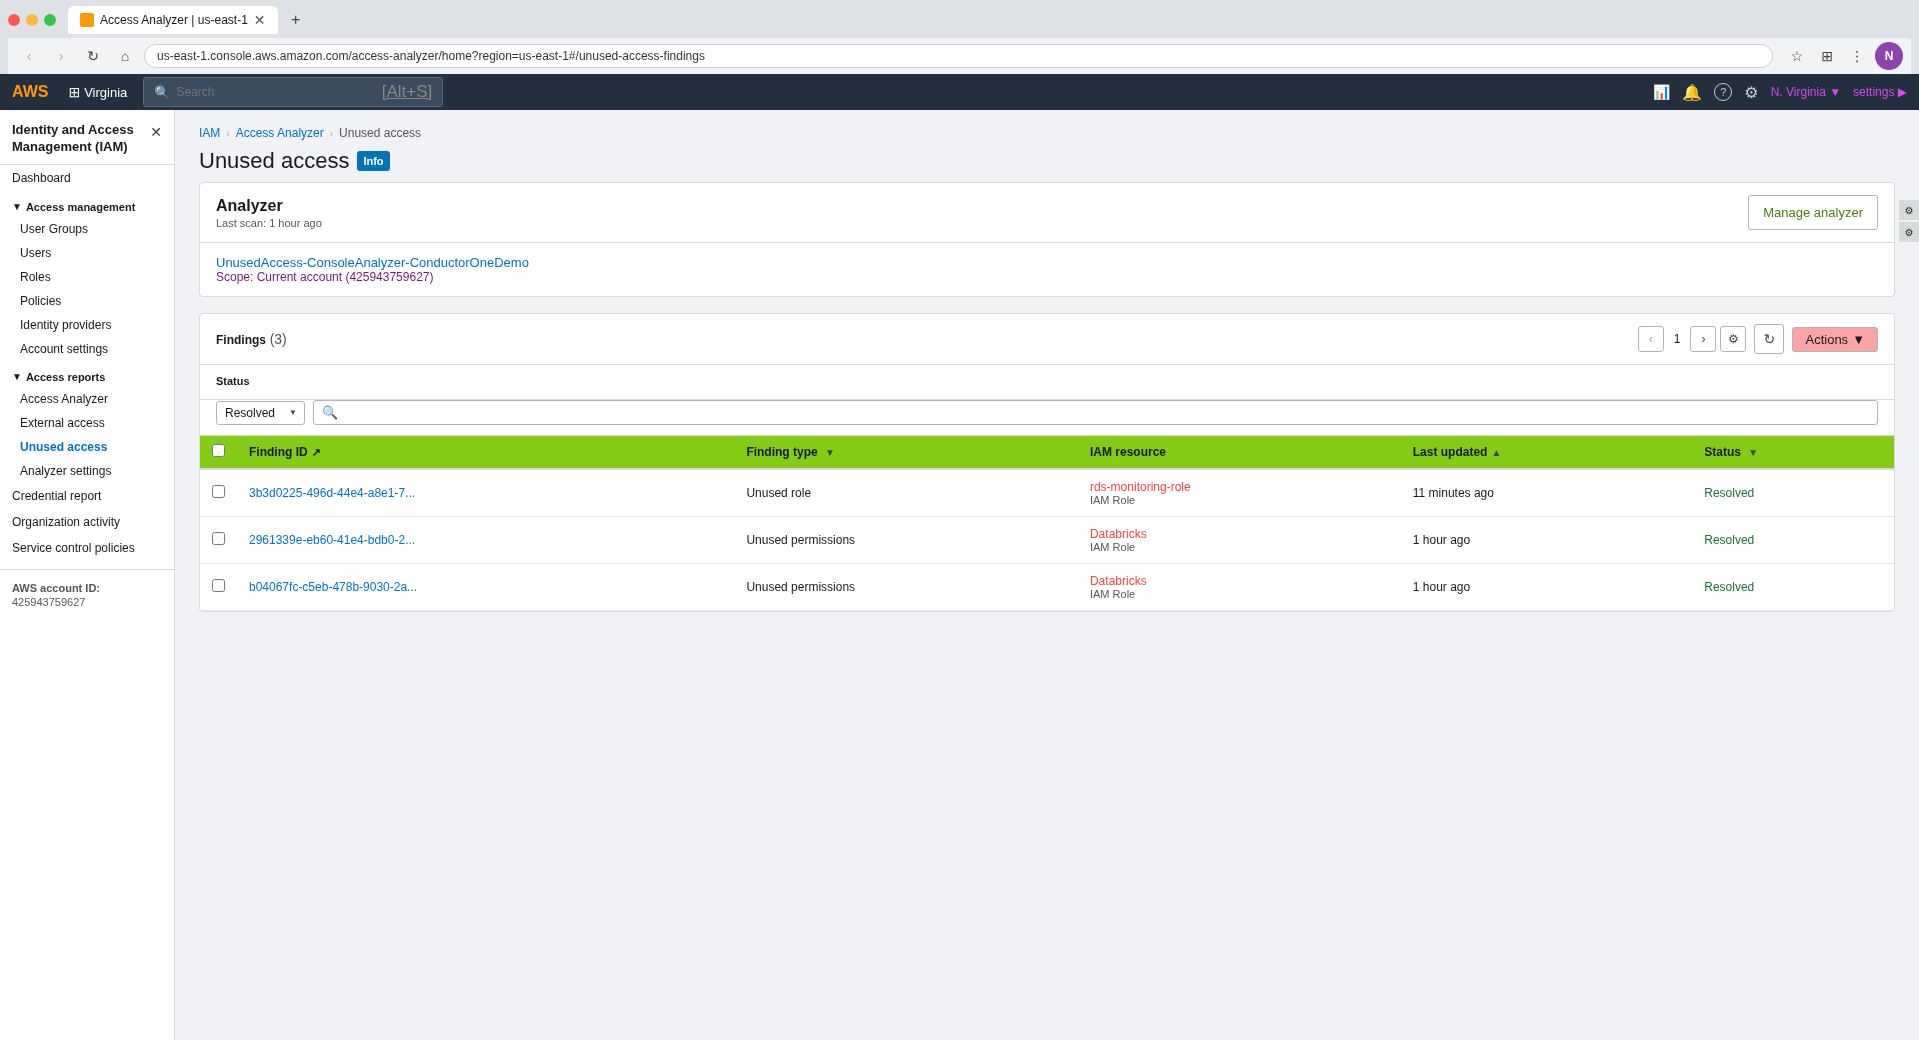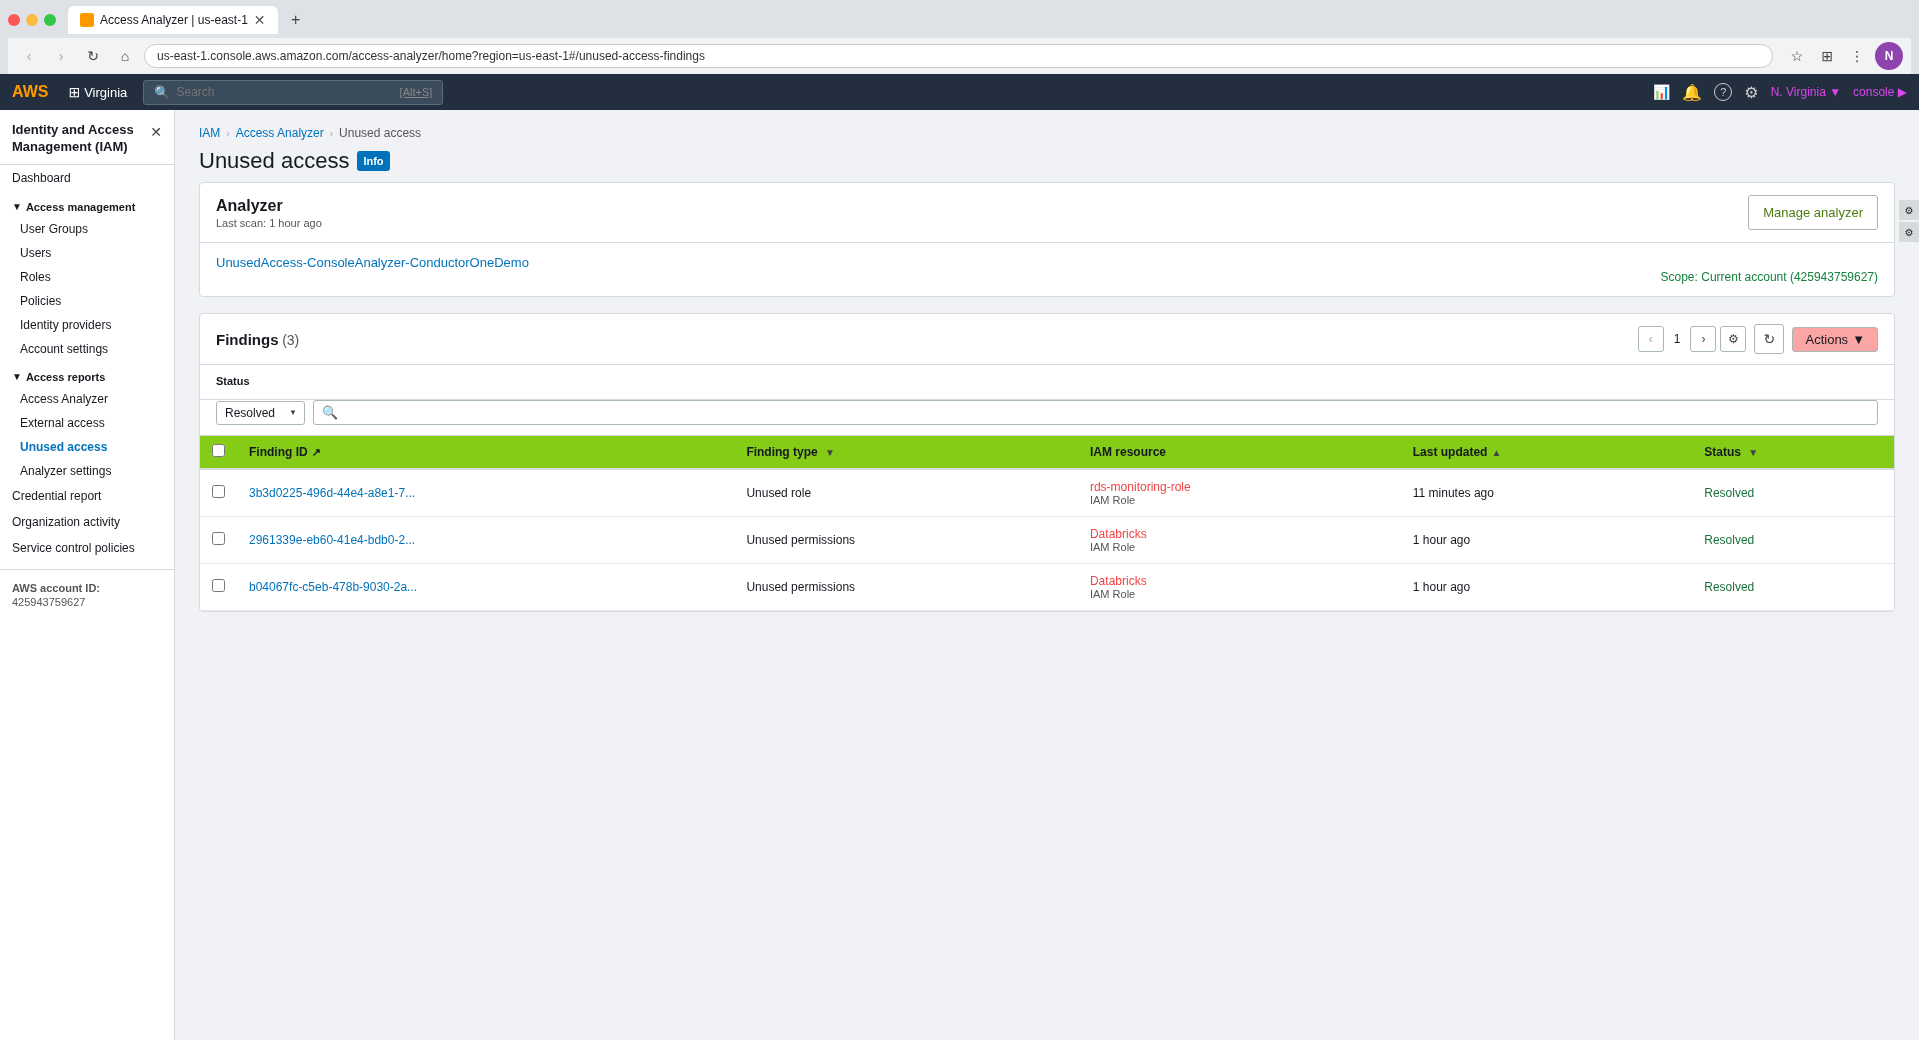--- a/index.html
+++ b/index.html
@@ -303,34 +303,33 @@
     }
     .card-body {
       padding: 12px 16px;
     }
     .analyzer-name {
       font-size: 13px;
       color: #0073bb;
     }
     .analyzer-scope {
       font-size: 12px;
-      color: #15803d;
-      text-align: right;
+      color: #701a75;
     }
 
     
     .findings-header {
       padding: 10px 16px;
       display: flex;
       align-items: center;
       justify-content: space-between;
       border-bottom: 1px solid #d5dbdb;
     }
     .findings-title {
-      font-size: 15px;
+      font-size: 12px;
       font-weight: 600;
     }
     .findings-count {
       font-size: 14px;
       font-weight: normal;
       color: #555;
     }
     .findings-toolbar {
       display: flex;
       align-items: center;
@@ -545,32 +544,32 @@
 
 <div class="aws-topnav">
   <div class="aws-logo" style="text-transform:uppercase;">aws</div>
   <div class="aws-services-btn">
     <span style="font-size:14px;">⊞</span>
     <span>Virginia</span>
   </div>
   <div class="aws-search">
     <span style="color:#aaa;font-size:13px;">🔍</span>
     <input type="text" placeholder="Search" style="">
-    <span style="color:#888;font-size:11px;text-decoration:underline;">[Alt+S]</span>
+    <span style="color:#888;font-size:17px;text-decoration:underline;">[Alt+S]</span>
   </div>
   <div class="aws-nav-right">
     <span class="aws-nav-icon" style="font-size:14px;">📊</span>
     <span class="aws-nav-icon">🔔</span>
     <span class="aws-nav-icon" style="width:18px;height:18px;border:1px solid #ccc;border-radius:50%;display:inline-flex;align-items:center;justify-content:center;font-size:11px;">?</span>
     <span class="aws-nav-icon">⚙</span>
     <span class="aws-nav-text">
       <span>N. Virginia</span> <span>▼</span>
     </span>
     <span class="aws-nav-text">
-      <span>console</span> <span>▶</span>
+      <span>settings</span> <span>▶</span>
     </span>
   </div>
 </div>
 
 <div class="app-container">
 
   <div class="sidebar">
     <div class="sidebar-header">
       <div class="sidebar-title">Identity and Access Management (IAM)</div>
       <div class="sidebar-close">✕</div>

